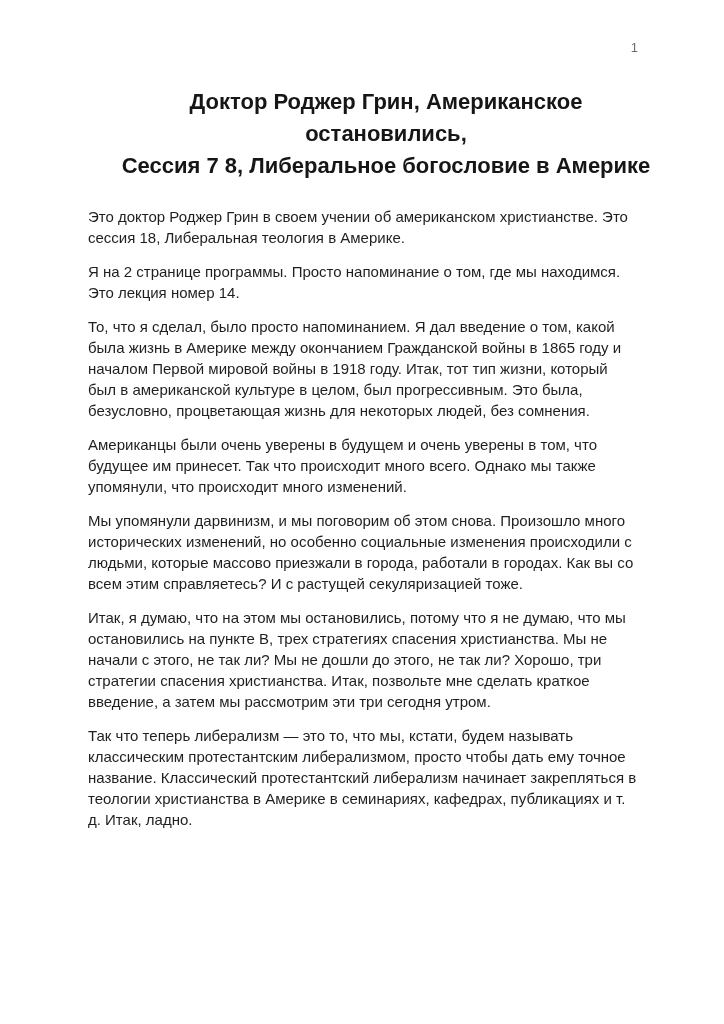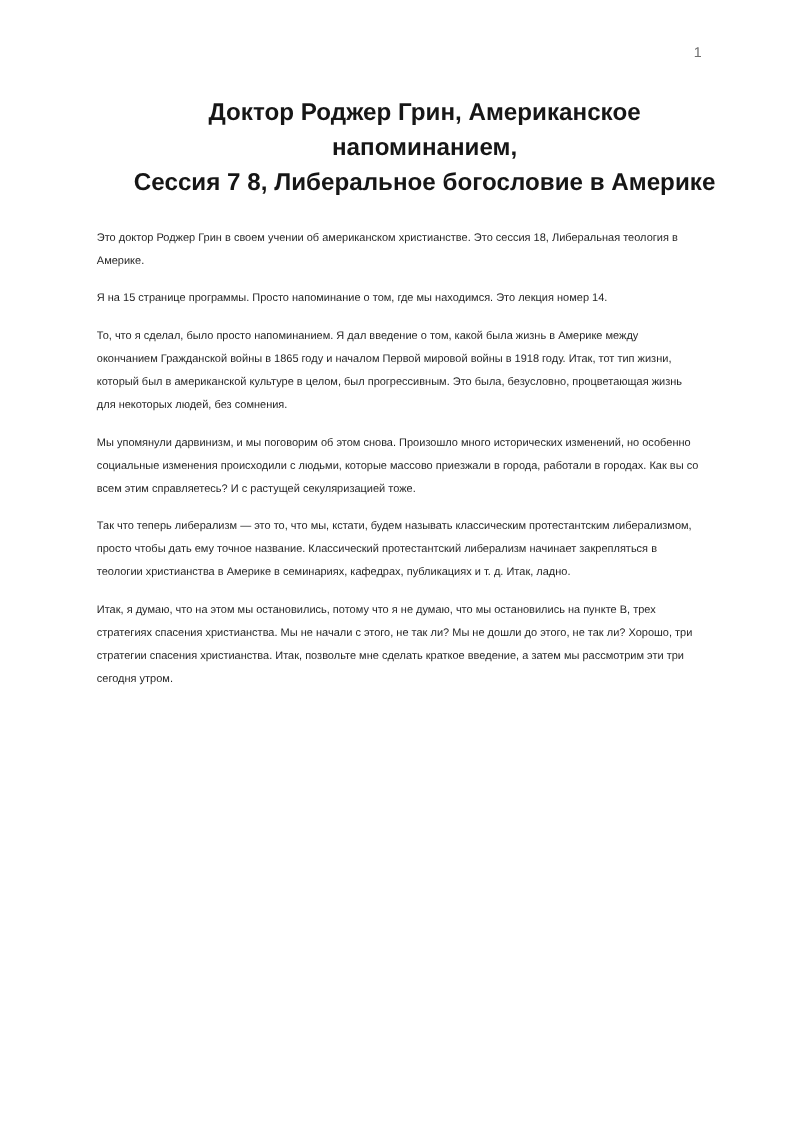--- a/index.html
+++ b/index.html
@@ -42,46 +42,47 @@
     display: block;
   }
   .doc-copyright {
     margin-top: 2px;
     font-size: 15px;
     line-height: 20px;
     color: #1a1a1a;
   }
   .doc-body {
     margin: 24px 86px 0 88px;
-    font-size: 10px;
+    font-size: 15px;
     line-height: 21px;
     text-align: left;
     color: #1f1f1f;
   }
   .doc-body p {
     margin: 0 0 13px 0;
   }
 </style>
 </head>
 <body>
 
 <div class="page">
 
   <div class="page-number">1</div>
 
   <header class="doc-header">
     <h1 class="doc-title">
       <span class="title-line">Доктор Роджер Грин, Американское</span>
-      <span class="title-line">напоминанием,</span>
+      <span class="title-line">остановились,</span>
       <span class="title-line">Сессия 7 8, Либеральное богословие в Америке</span>
     </h1>
   </header>
 
   <main class="doc-body">
     <p>Это доктор Роджер Грин в своем учении об американском христианстве. Это сессия 18, Либеральная теология в Америке.</p>
-    <p>Я на 15 странице программы. Просто напоминание о том, где мы находимся. Это лекция номер 14.</p>
+    <p>Я на 2 странице программы. Просто напоминание о том, где мы находимся. Это лекция номер 14.</p>
     <p>То, что я сделал, было просто напоминанием. Я дал введение о том, какой была жизнь в Америке между окончанием Гражданской войны в 1865 году и началом Первой мировой войны в 1918 году. Итак, тот тип жизни, который был в американской культуре в целом, был прогрессивным. Это была, безусловно, процветающая жизнь для некоторых людей, без сомнения.</p>
+    <p>Американцы были очень уверены в будущем и очень уверены в том, что будущее им принесет. Так что происходит много всего. Однако мы также упомянули, что происходит много изменений.</p>
     <p>Мы упомянули дарвинизм, и мы поговорим об этом снова. Произошло много исторических изменений, но особенно социальные изменения происходили с людьми, которые массово приезжали в города, работали в городах. Как вы со всем этим справляетесь? И с растущей секуляризацией тоже.</p>
+    <p>Итак, я думаю, что на этом мы остановились, потому что я не думаю, что мы остановились на пункте B, трех стратегиях спасения христианства. Мы не начали с этого, не так ли? Мы не дошли до этого, не так ли? Хорошо, три стратегии спасения христианства. Итак, позвольте мне сделать краткое введение, а затем мы рассмотрим эти три сегодня утром.</p>
     <p>Так что теперь либерализм — это то, что мы, кстати, будем называть классическим протестантским либерализмом, просто чтобы дать ему точное название. Классический протестантский либерализм начинает закрепляться в теологии христианства в Америке в семинариях, кафедрах, публикациях и т. д. Итак, ладно.</p>
-    <p>Итак, я думаю, что на этом мы остановились, потому что я не думаю, что мы остановились на пункте B, трех стратегиях спасения христианства. Мы не начали с этого, не так ли? Мы не дошли до этого, не так ли? Хорошо, три стратегии спасения христианства. Итак, позвольте мне сделать краткое введение, а затем мы рассмотрим эти три сегодня утром.</p>
   </main>
 
 </div>
 
 </body></html>

